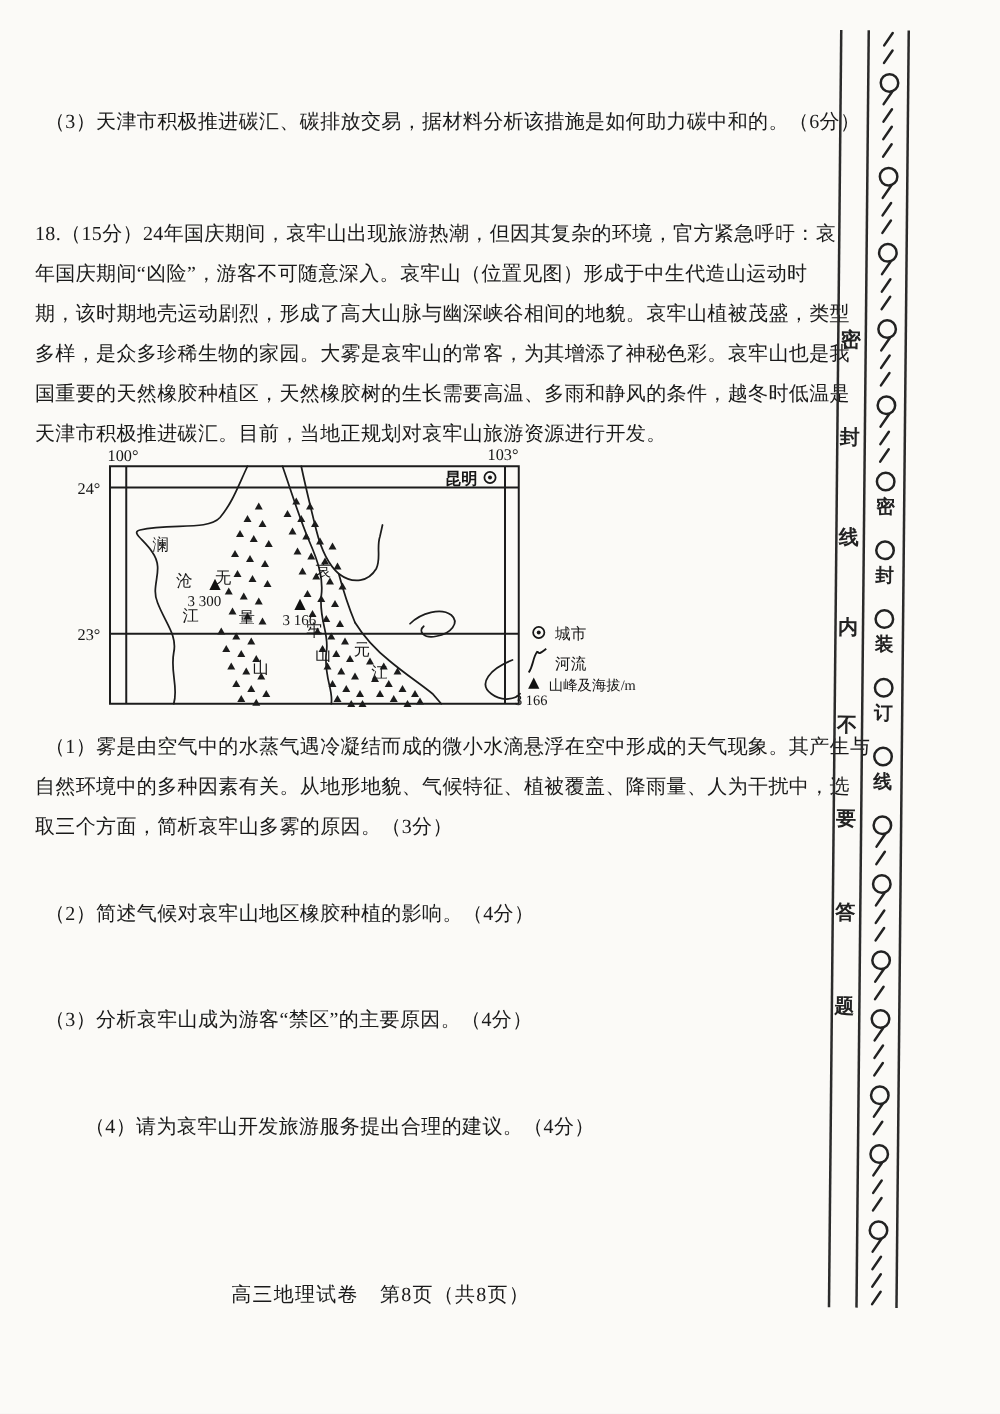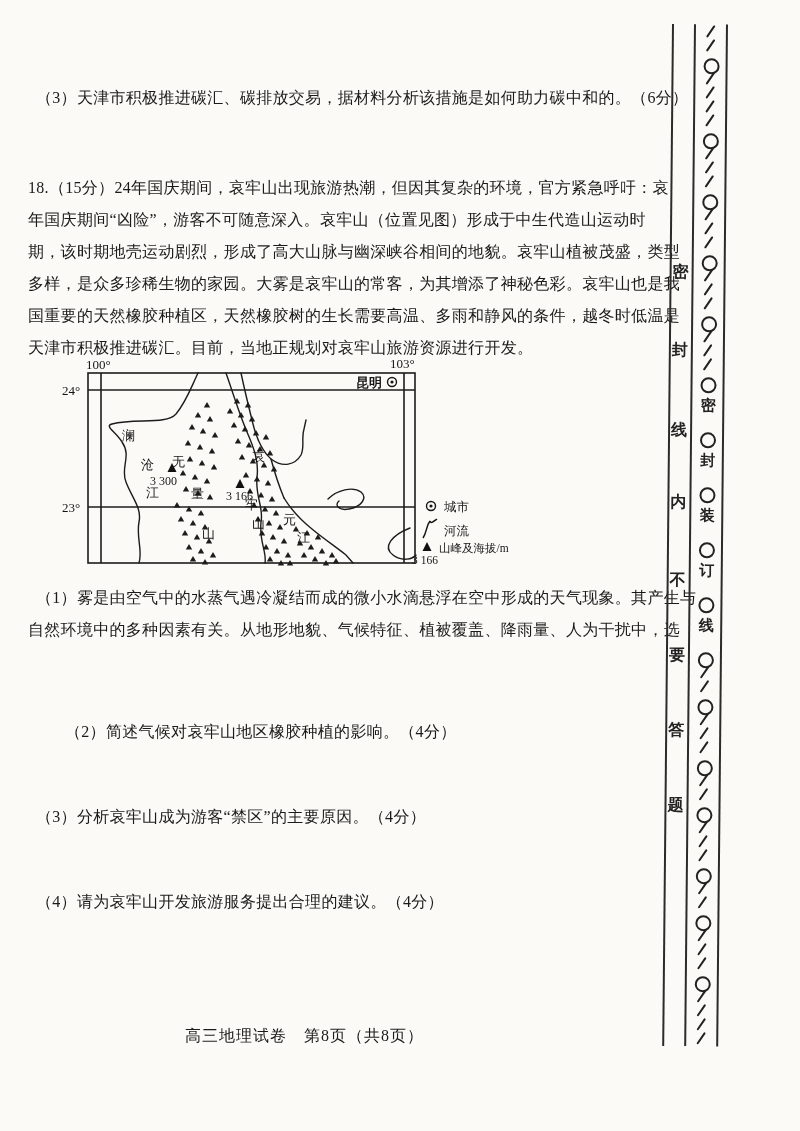--- a/index.html
+++ b/index.html
@@ -192,28 +192,29 @@
         <path d="M387,184 l4.5,9 l-9,0 z" fill="#111"></path>
         <text x="399" y="194" font-size="11.5">山峰及海拔/m</text>
         <text x="372" y="206" font-size="11.5">3 166</text>
       </g>
     </svg>
   </div>
 
   <div class="txt" style="top:582px;">
     <div class="line indent">（1）雾是由空气中的水蒸气遇冷凝结而成的微小水滴悬浮在空中形成的天气现象。其产生与</div>
     <div class="line">自然环境中的多种因素有关。从地形地貌、气候特征、植被覆盖、降雨量、人为干扰中，选</div>
-  </div>
-  <div class="txt" style="top:716px;margin-left:29px;">
+    <div class="line">取三个方面，简析哀牢山多雾的原因。（3分）</div>
+  </div>
+  <div class="txt" style="top:716px;">
     <div class="line indent">（2）简述气候对哀牢山地区橡胶种植的影响。（4分）</div>
   </div>
   <div class="txt" style="top:801px;">
     <div class="line indent">（3）分析哀牢山成为游客“禁区”的主要原因。（4分）</div>
   </div>
-  <div class="txt" style="top:886px;">
+  <div class="txt" style="top:886px;margin-left:32px;">
     <div class="line indent">（4）请为哀牢山开发旅游服务提出合理的建议。（4分）</div>
   </div>
 
   <div class="footer">高三地理试卷　第8页（共8页）</div>
 
   <div class="seal-strip">
     <div class="vline vl1"></div>
     <div class="vline vl2"></div>
     <div class="vline vl3"></div>
     <div id="seal-col">

